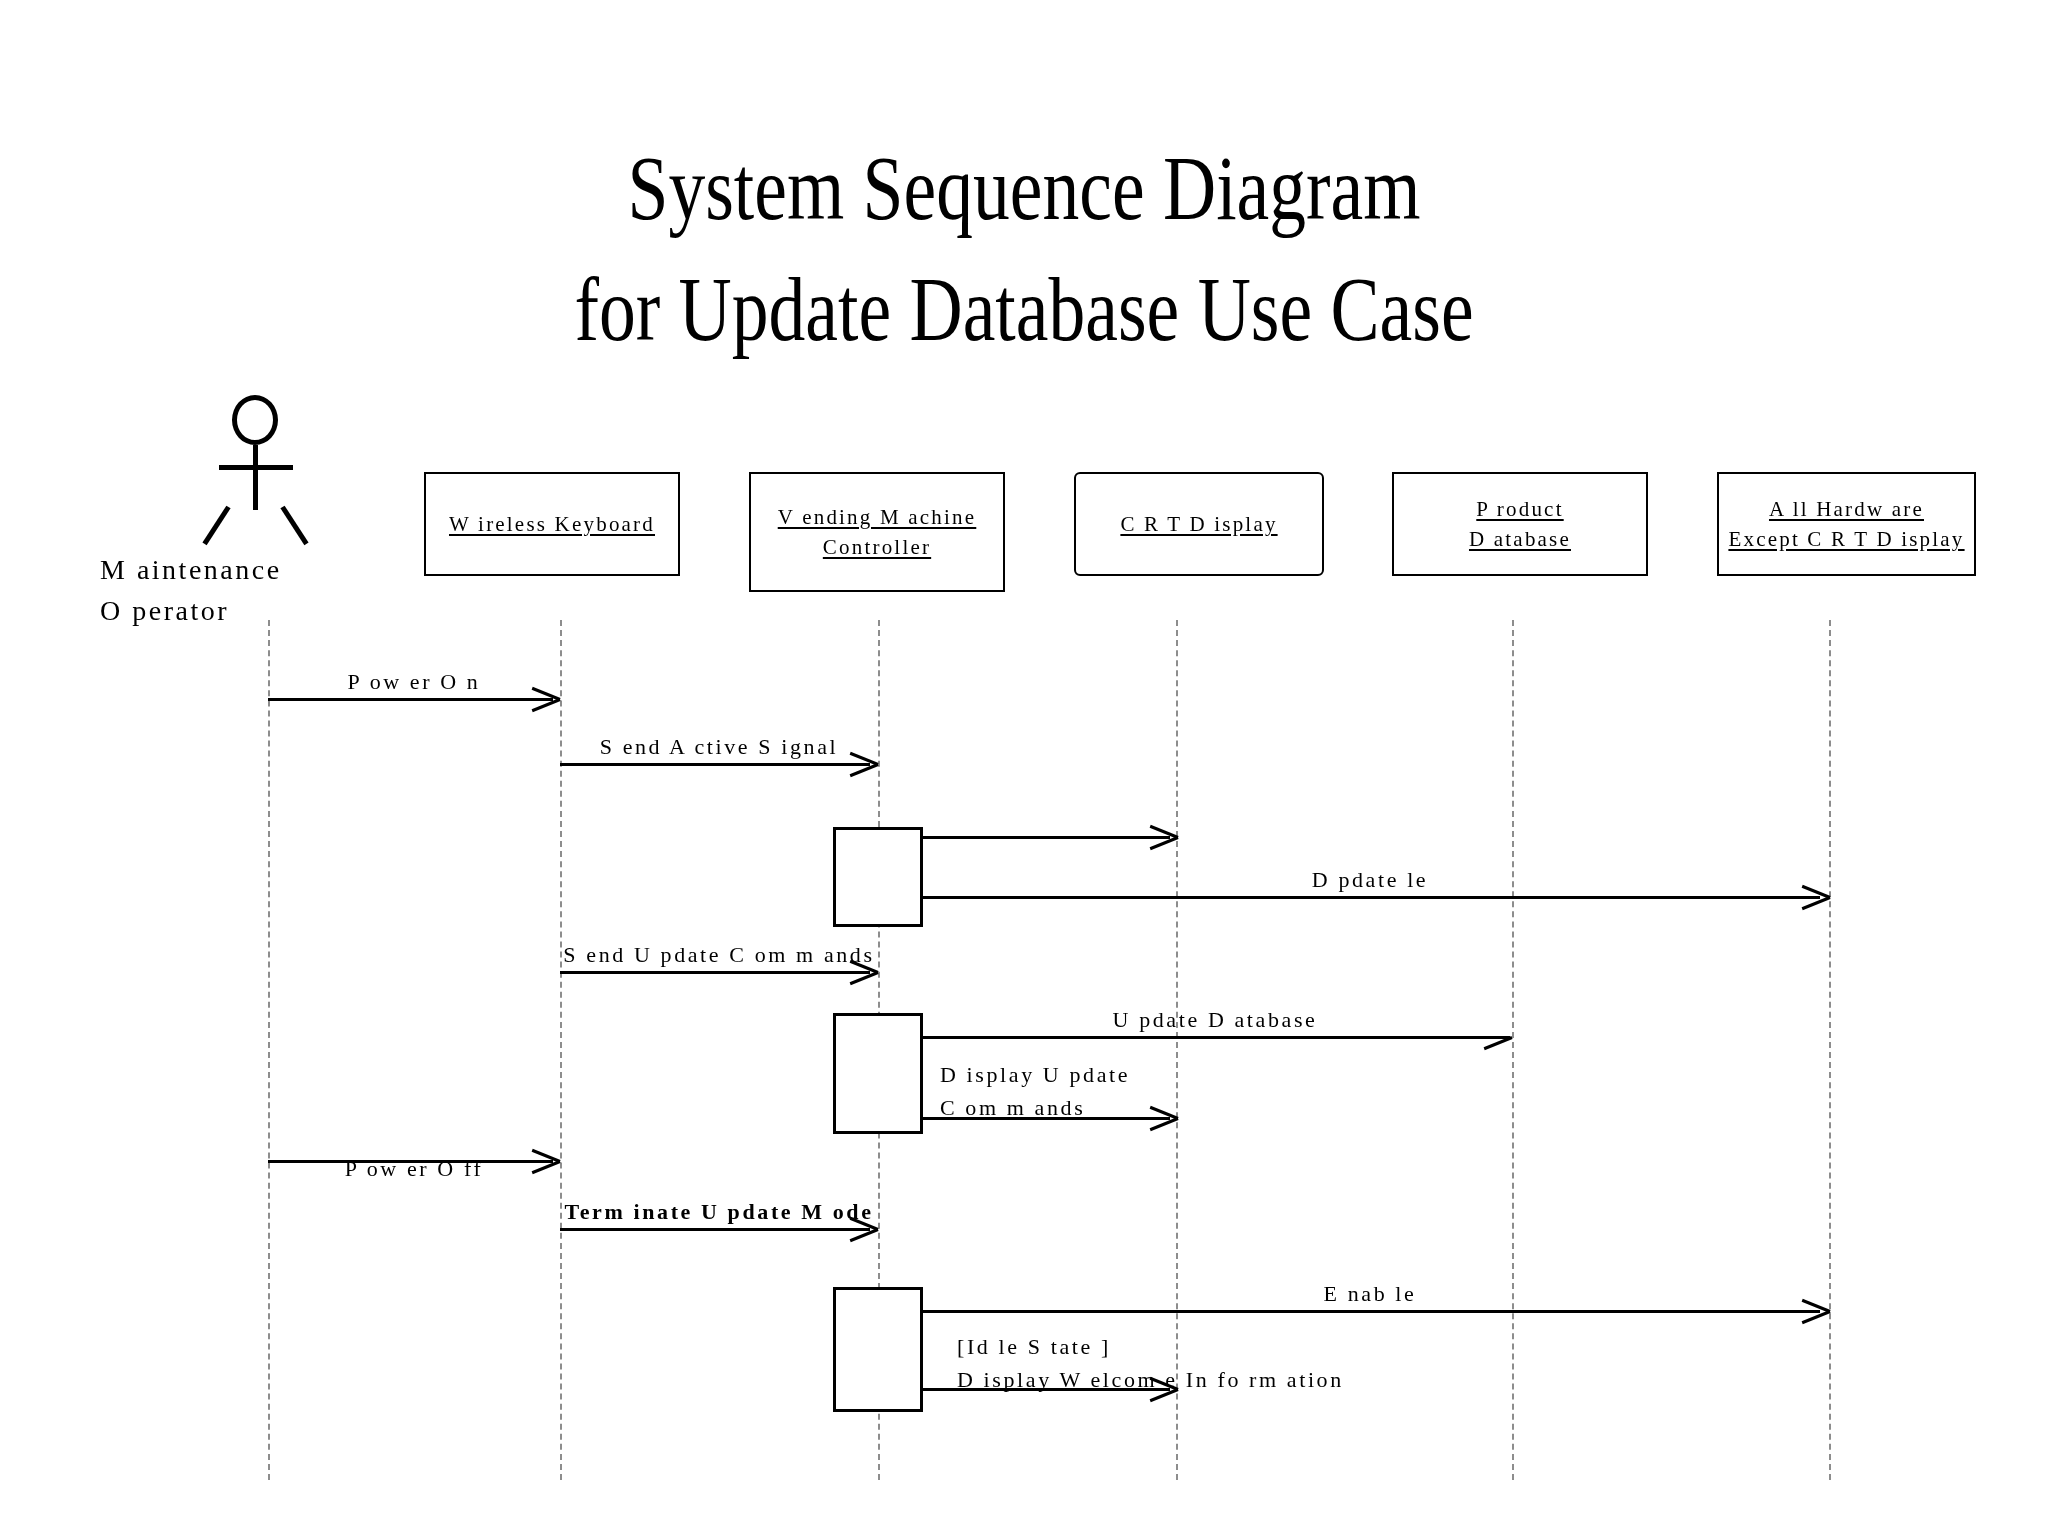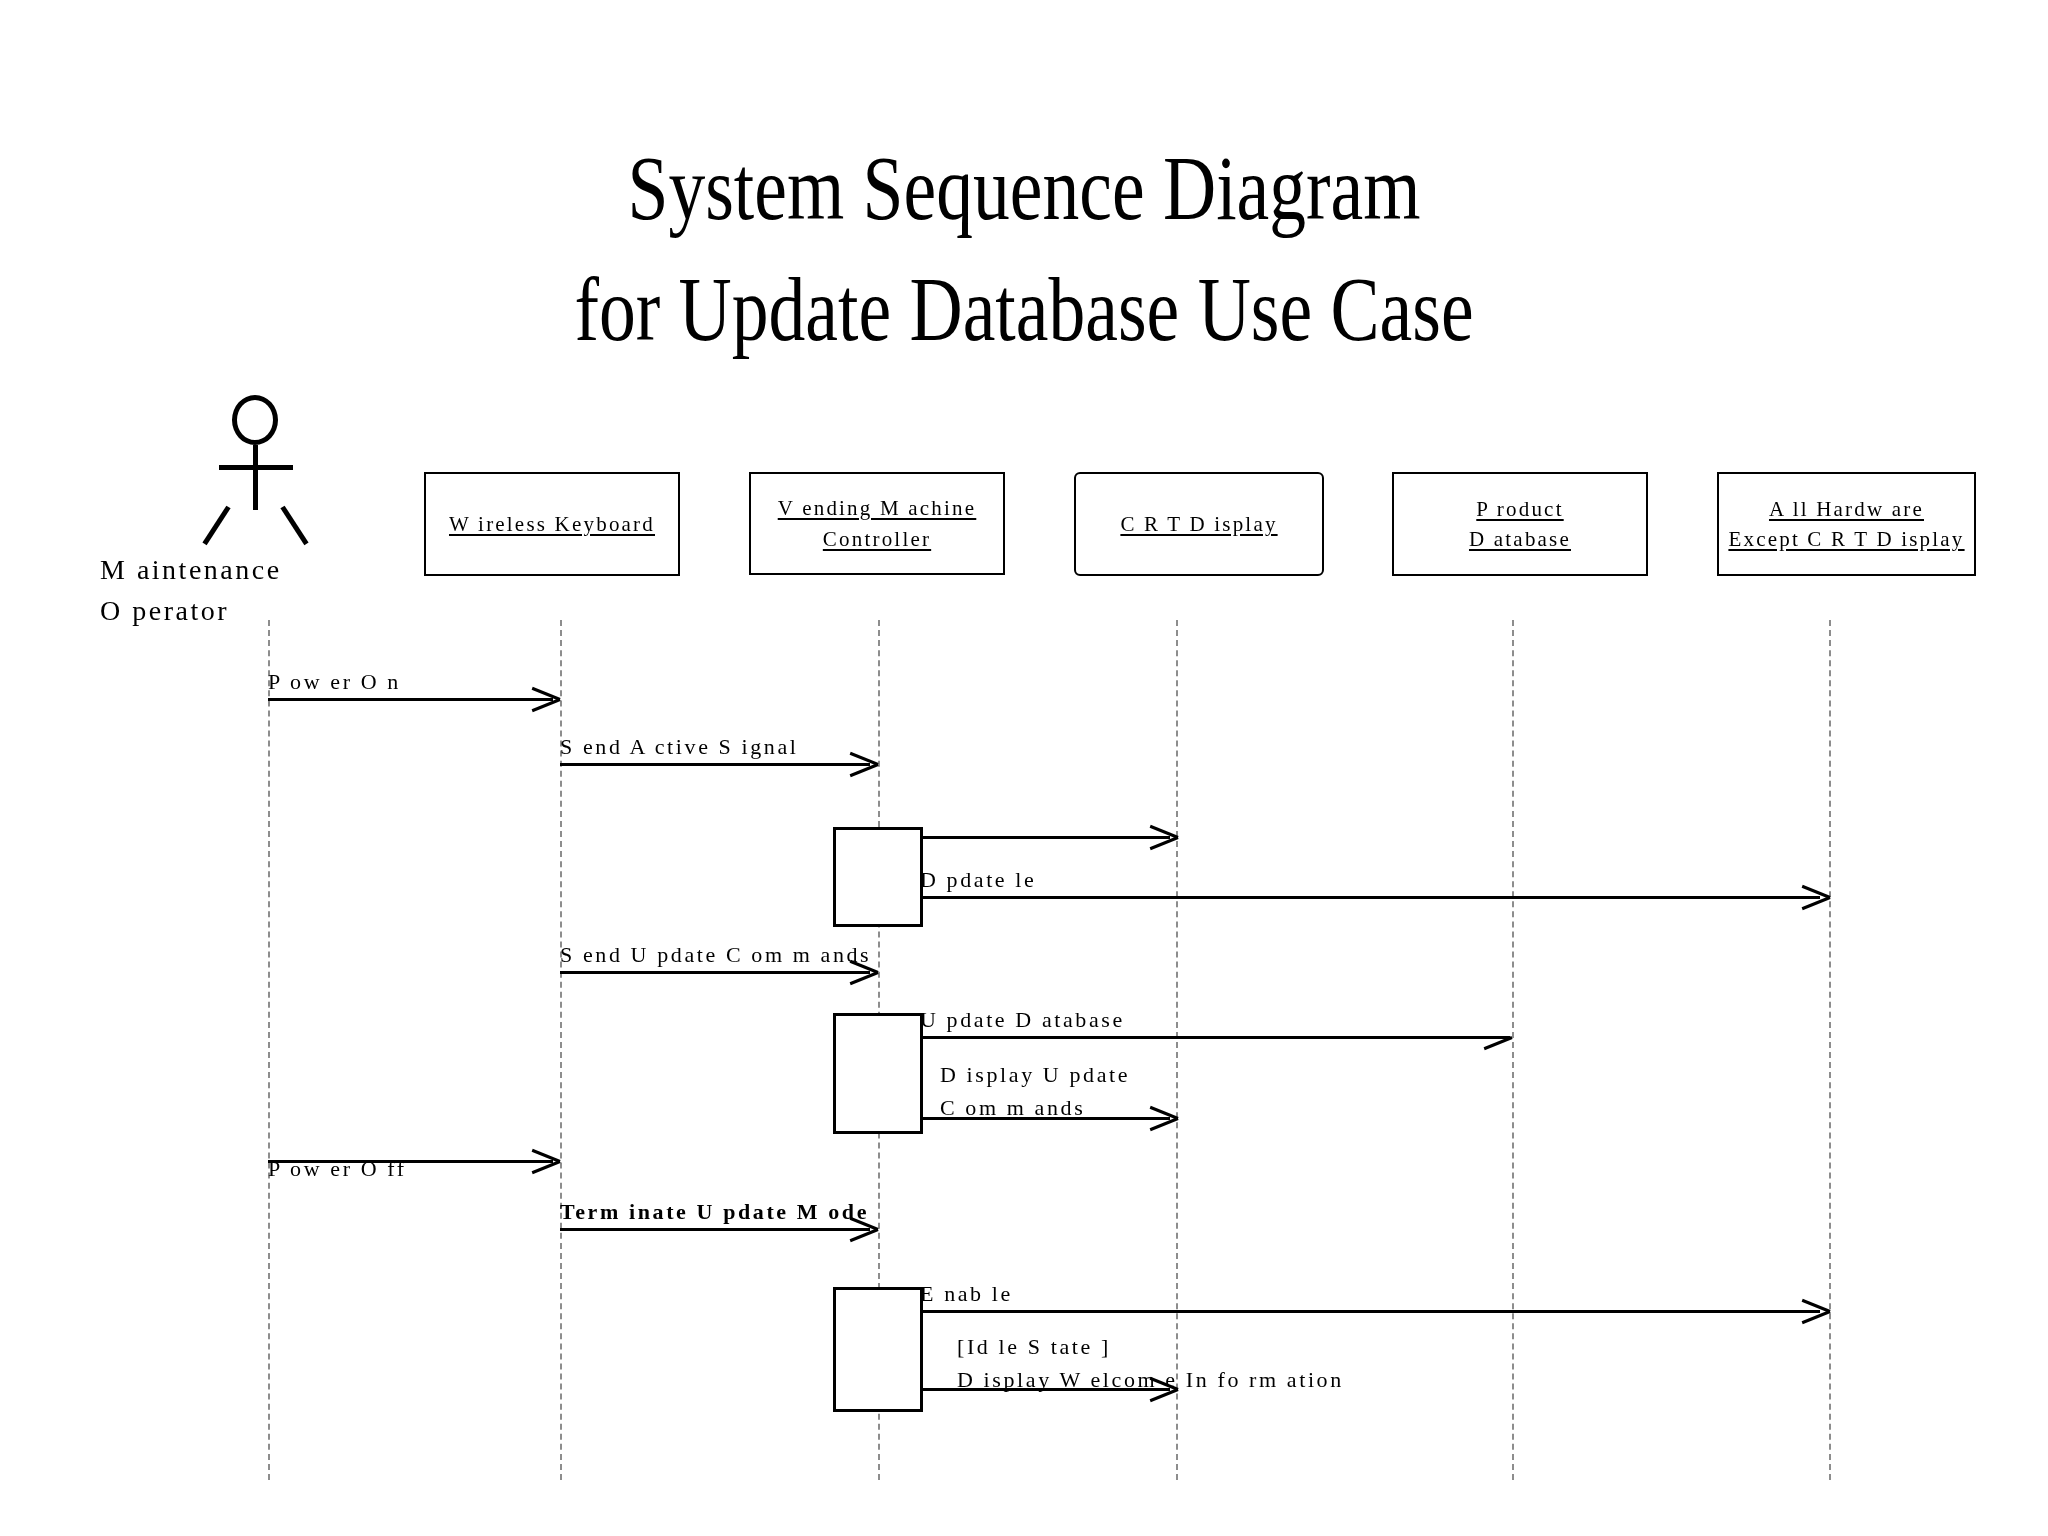--- a/index.html
+++ b/index.html
@@ -180,21 +180,21 @@
     position: absolute;
     font-family: "Liberation Serif", serif;
     font-size: 22px;
     line-height: 1.5;
     letter-spacing: 2.6px;
     color: #000;
     white-space: nowrap;
     z-index: 6;
   }
   .msg-label .lbl-line { display: block; }
-  .msg-label.center { }
+  .msg-label.center { text-align: center; }
 </style>
 </head>
 <body>
 
 <div id="stage">
 
   <div class="title">
     <span class="title-line">System Sequence Diagram</span>
     <span class="title-line">for Update Database Use Case</span>
   </div>
@@ -210,21 +210,21 @@
     <span>M aintenance</span>
     <span>O perator</span>
   </div>
 
   <div class="obj-box" style="left:424px; top:472px; width:256px; height:104px;">
     <div class="obj-name">
       <span class="nm-line"><u>W ireless Keyboard</u></span>
     </div>
   </div>
 
-  <div class="obj-box" style="left:749px; top:472px; width:256px; height:103px;">
+  <div class="obj-box" style="left:749px; top:472px; width:256px; height:120px;">
     <div class="obj-name">
       <span class="nm-line"><u>V ending M achine</u></span>
       <span class="nm-line"><u>Controller</u></span>
     </div>
   </div>
 
   <div class="obj-box" style="left:1074px; top:472px; width:250px; height:104px;border-radius:6px;">
     <div class="obj-name">
       <span class="nm-line"><u>C R T  D isplay</u></span>
     </div>

